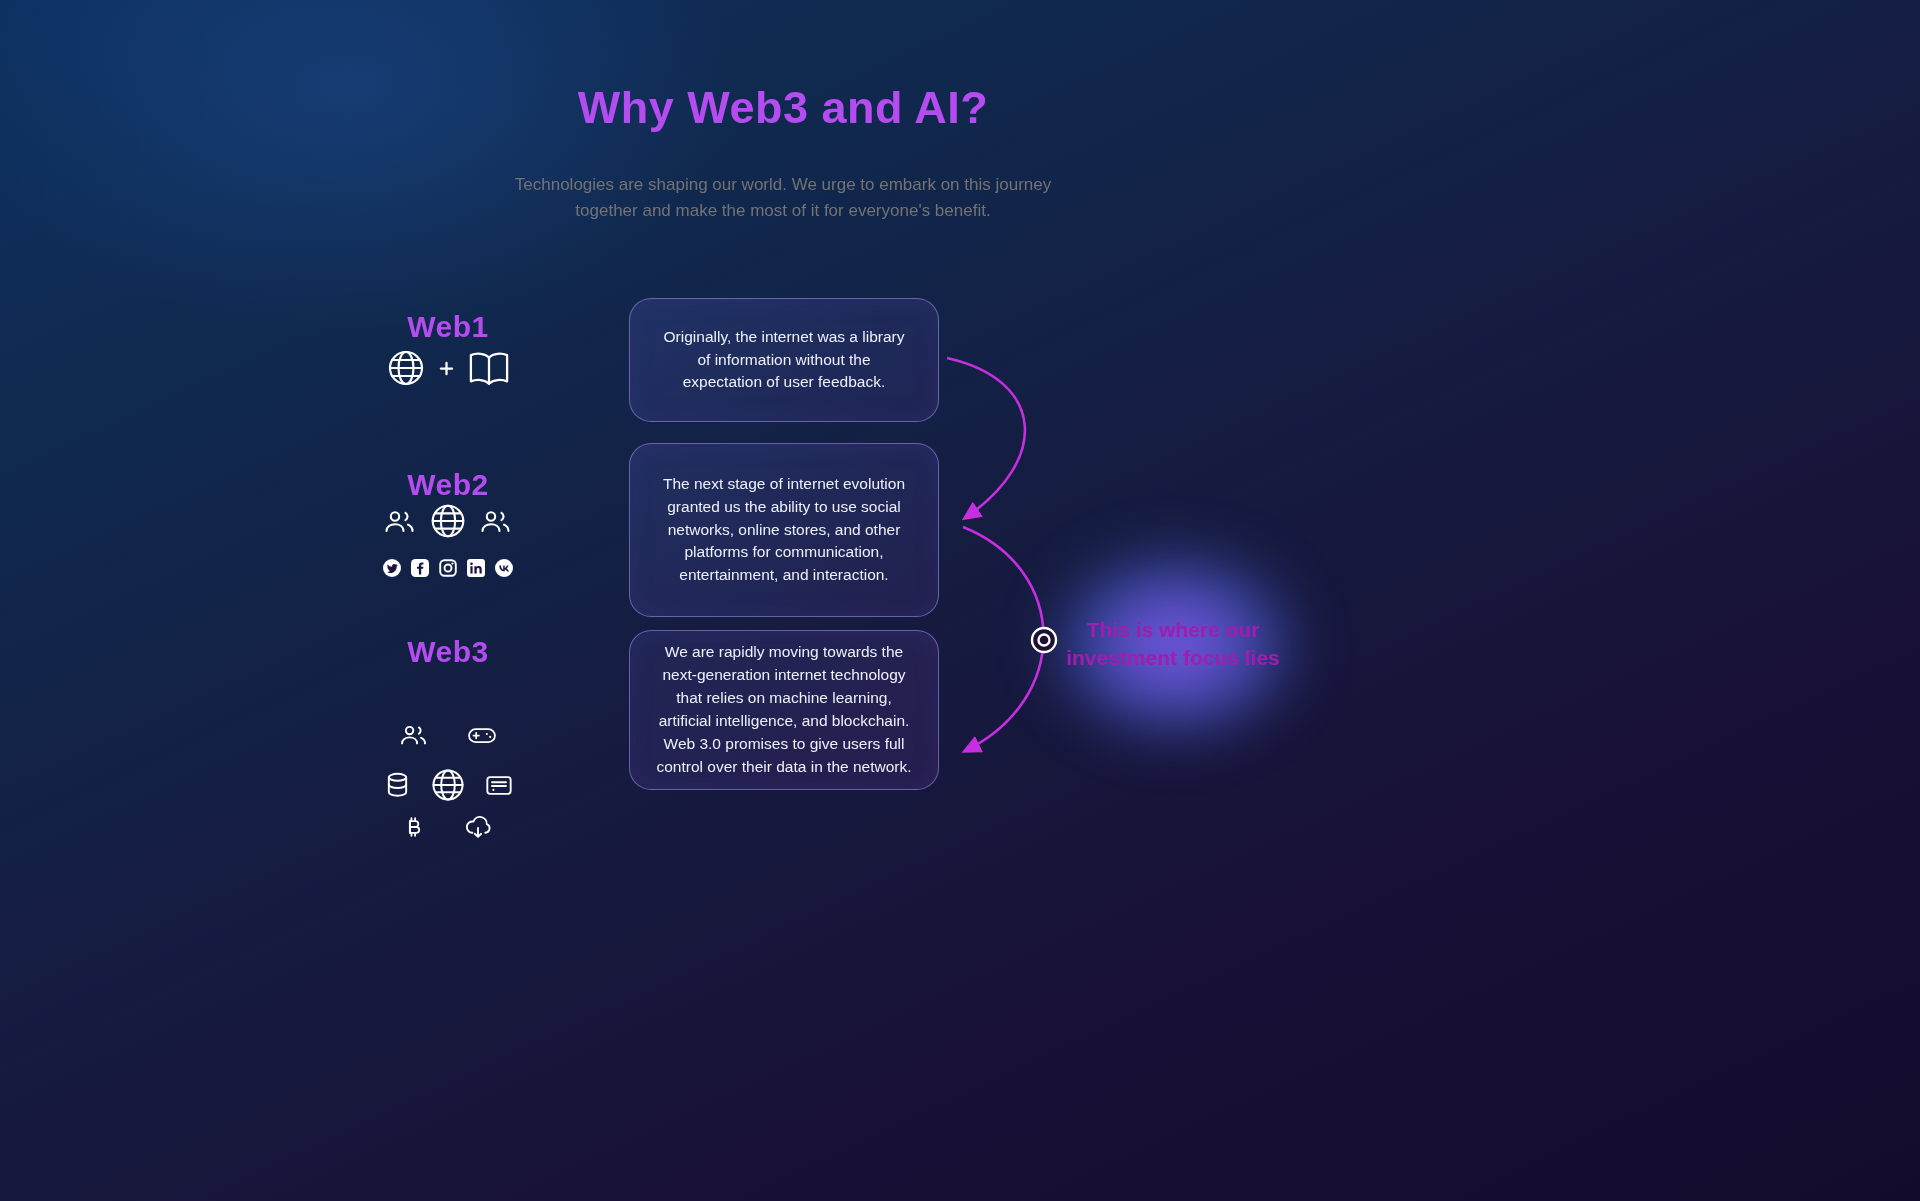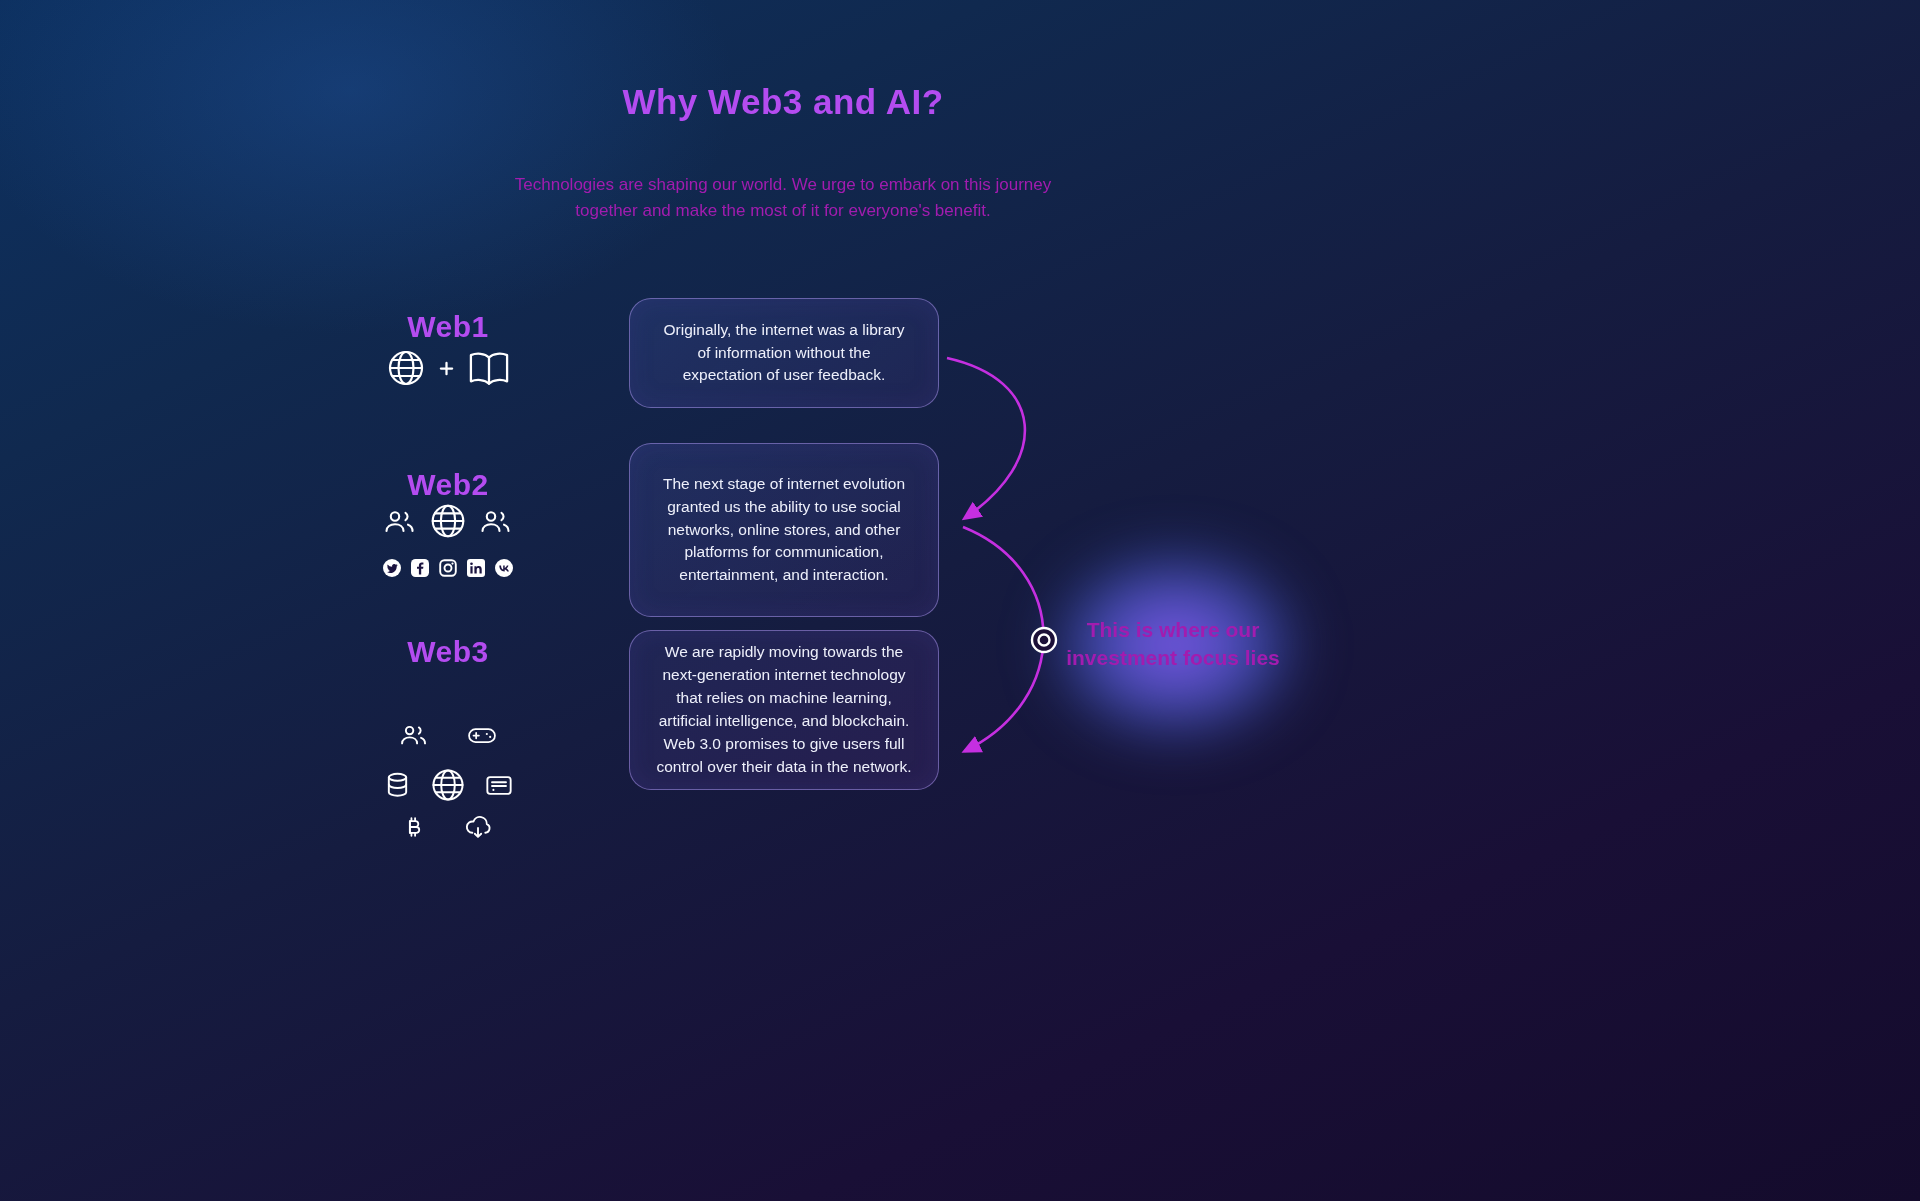--- a/index.html
+++ b/index.html
@@ -10,26 +10,26 @@
     position: relative;
     color: #eceaf6;
   }
   .bg-topglow {
     position: absolute; left: -200px; top: -260px; width: 1100px; height: 700px;
     background: radial-gradient(closest-side, rgba(35,90,170,0.35), transparent 70%);
     pointer-events: none;
   }
   .page-title {
     position: absolute; left: 383px; top: 82px; width: 800px;
-    text-align: center; font-size: 35px; font-weight: 800;
+    text-align: center; font-size: 45px; font-weight: 800;
     letter-spacing: 0.5px; color: #b44cf0;
   }
   .page-subtitle {
     position: absolute; left: 513px; top: 172px; width: 540px;
-    text-align: center; font-size: 17px; line-height: 1.5; color: #a21caf;
+    text-align: center; font-size: 17px; line-height: 1.5; color: #737373;
   }
   .stage-label {
     position: absolute; width: 150px; text-align: center;
     font-size: 30px; font-weight: 700; color: #b44cf0; letter-spacing: 0.5px;
   }
   .label-web1 { left: 373px; top: 310px; }
   .label-web2 { left: 373px; top: 468px; }
   .label-web3 { left: 373px; top: 635px; }
   .icon-row {
     position: absolute; display: flex; align-items: center; justify-content: center;
@@ -47,21 +47,21 @@
     border-radius: 22px;
     border: 1px solid rgba(165,145,235,0.55);
     background: linear-gradient(135deg, rgba(104,116,230,0.16), rgba(135,85,215,0.10));
     display: flex; align-items: center; justify-content: center;
     padding: 18px 26px;
     box-shadow: 0 0 24px rgba(80,60,160,0.18) inset;
   }
   .card p {
     text-align: center; font-size: 15.5px; line-height: 1.48; color: #eef0fb;
   }
-  .card-1 { top: 298px; height: 110px; }
+  .card-1 { top: 298px; height: 124px; }
   .card-2 { top: 443px; height: 174px; }
   .card-3 { top: 630px; height: 160px; background: linear-gradient(135deg, rgba(110,100,220,0.13), rgba(150,80,210,0.12)); }
   .connector-svg { position: absolute; left: 0; top: 0; pointer-events: none; }
   .focus-glow {
     position: absolute; left: 1010px; top: 520px; width: 330px; height: 250px;
     background: radial-gradient(closest-side, rgba(141,92,250,0.95), rgba(82,110,245,0.55) 55%, transparent 78%);
     filter: blur(28px); pointer-events: none;
   }
   .focus-text {
     position: absolute; left: 1053px; top: 616px; width: 240px;

